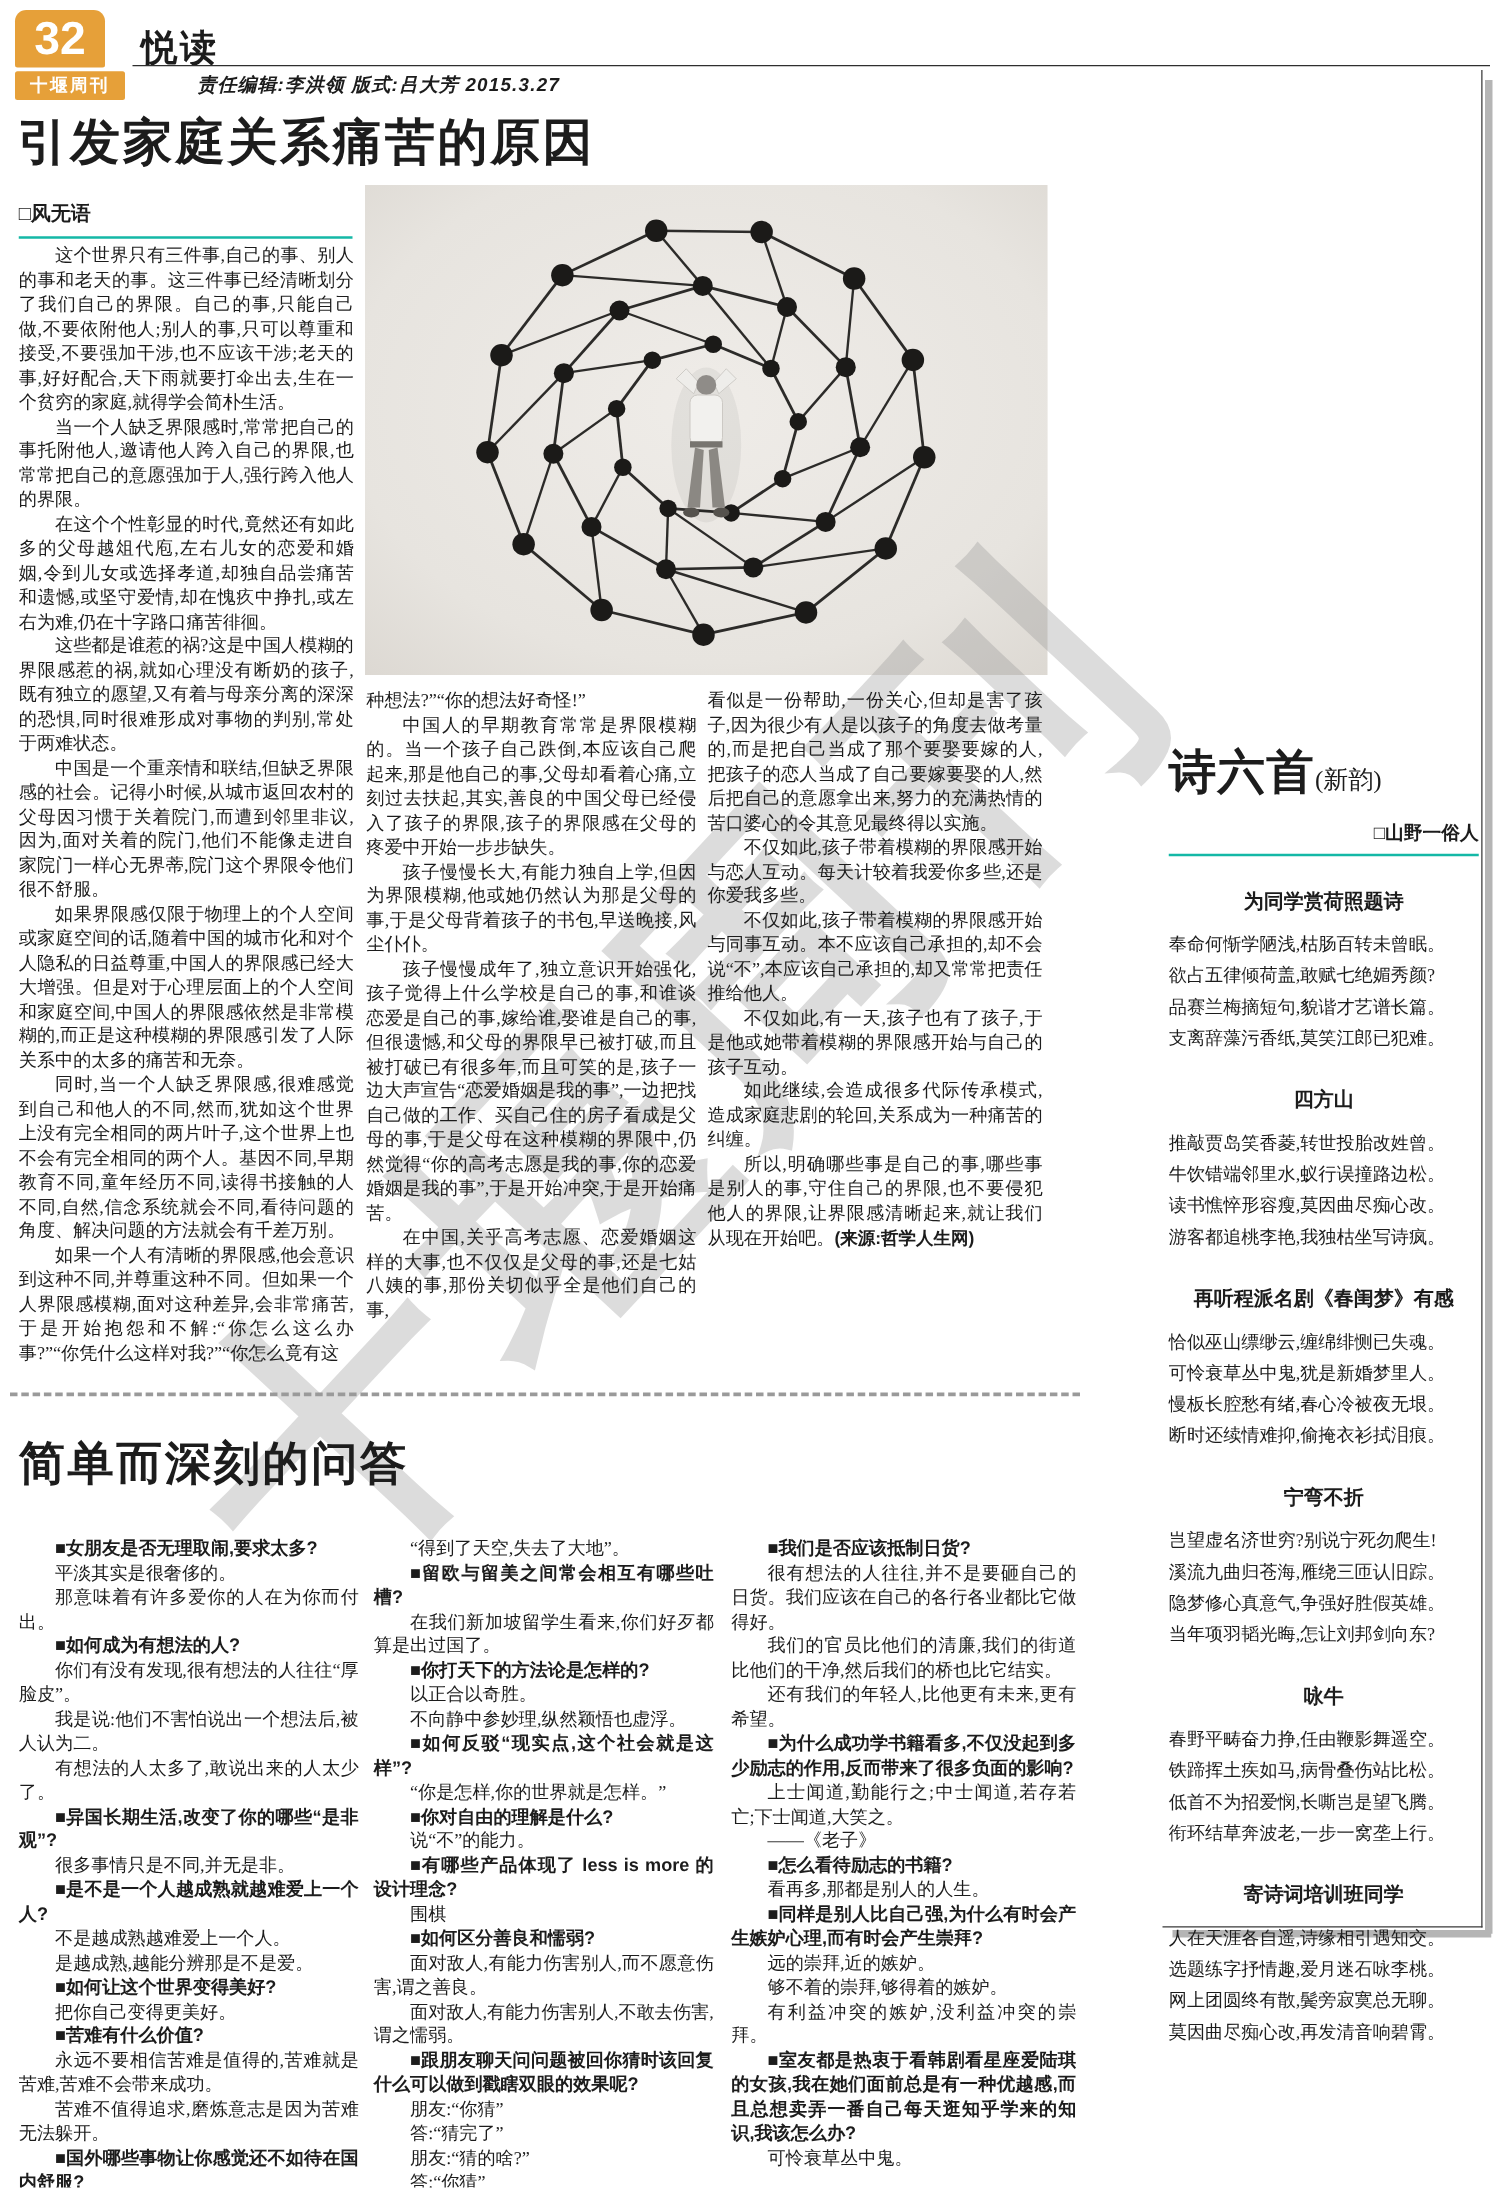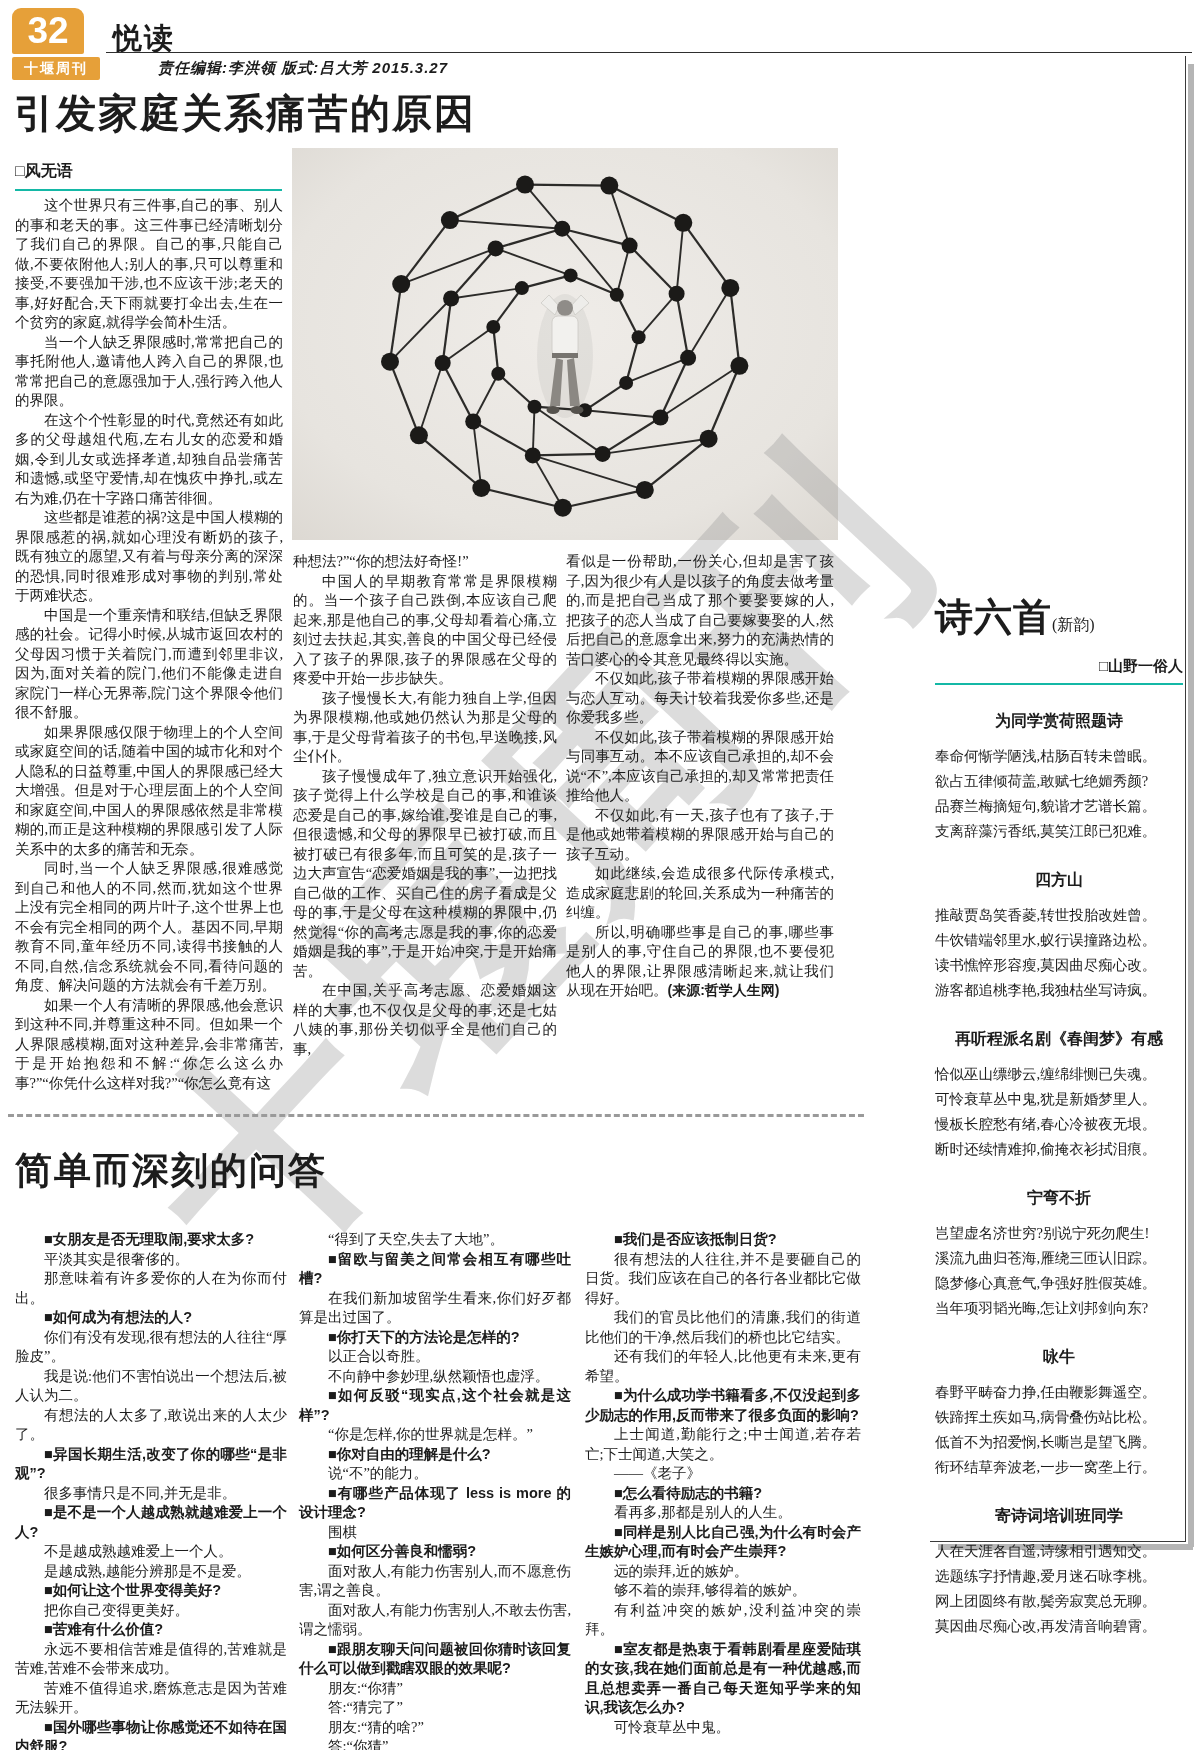--- a/index.html
+++ b/index.html
@@ -38,21 +38,21 @@
     font-size:238px;font-weight:bold;letter-spacing:16px;color:rgba(148,148,148,0.33);
     transform:rotate(-47deg);pointer-events:none;white-space:nowrap;}
 
   
   .rule-v{left:1185px;top:56px;width:1px;height:1486px;background:#3a3a3a;z-index:2;}
   .rule-v-shadow{left:1188px;top:64px;width:6px;height:1483px;background:#b5b5b5;z-index:1;}
   .rule-h{left:930px;top:1541px;width:256px;height:1px;background:#3a3a3a;z-index:2;}
   .rule-h-shadow{left:938px;top:1544px;width:255px;height:6px;background:#b5b5b5;z-index:1;}
   .poems{left:935px;top:592px;width:248px;}
   .poems-title{font-size:38px;font-weight:900;letter-spacing:1px;}
-  .poems-title small{font-size:16px;font-weight:normal;letter-spacing:0;}
+  .poems-title small{font-size:20px;font-weight:normal;letter-spacing:0;}
   .byline2{width:248px;margin-top:14px;font-size:15px;text-align:right;}
   .poem{margin-top:26px;}
   .poem-title{text-align:center;font-family:"Liberation Sans","DejaVu Sans",sans-serif;
     font-weight:bold;font-size:16px;margin-bottom:12px;}
   .poem-line{font-size:14.5px;line-height:25px;white-space:nowrap;}
 
   
   .dashed-divider{left:8px;top:1114px;width:856px;border-top:3px dashed #9a9a9a;height:0;}
   .qa-title{left:15px;top:1146px;font-size:37px;font-weight:900;letter-spacing:2px;}
   .qacol{font-size:14.5px;line-height:19.5px;text-align:justify;}

